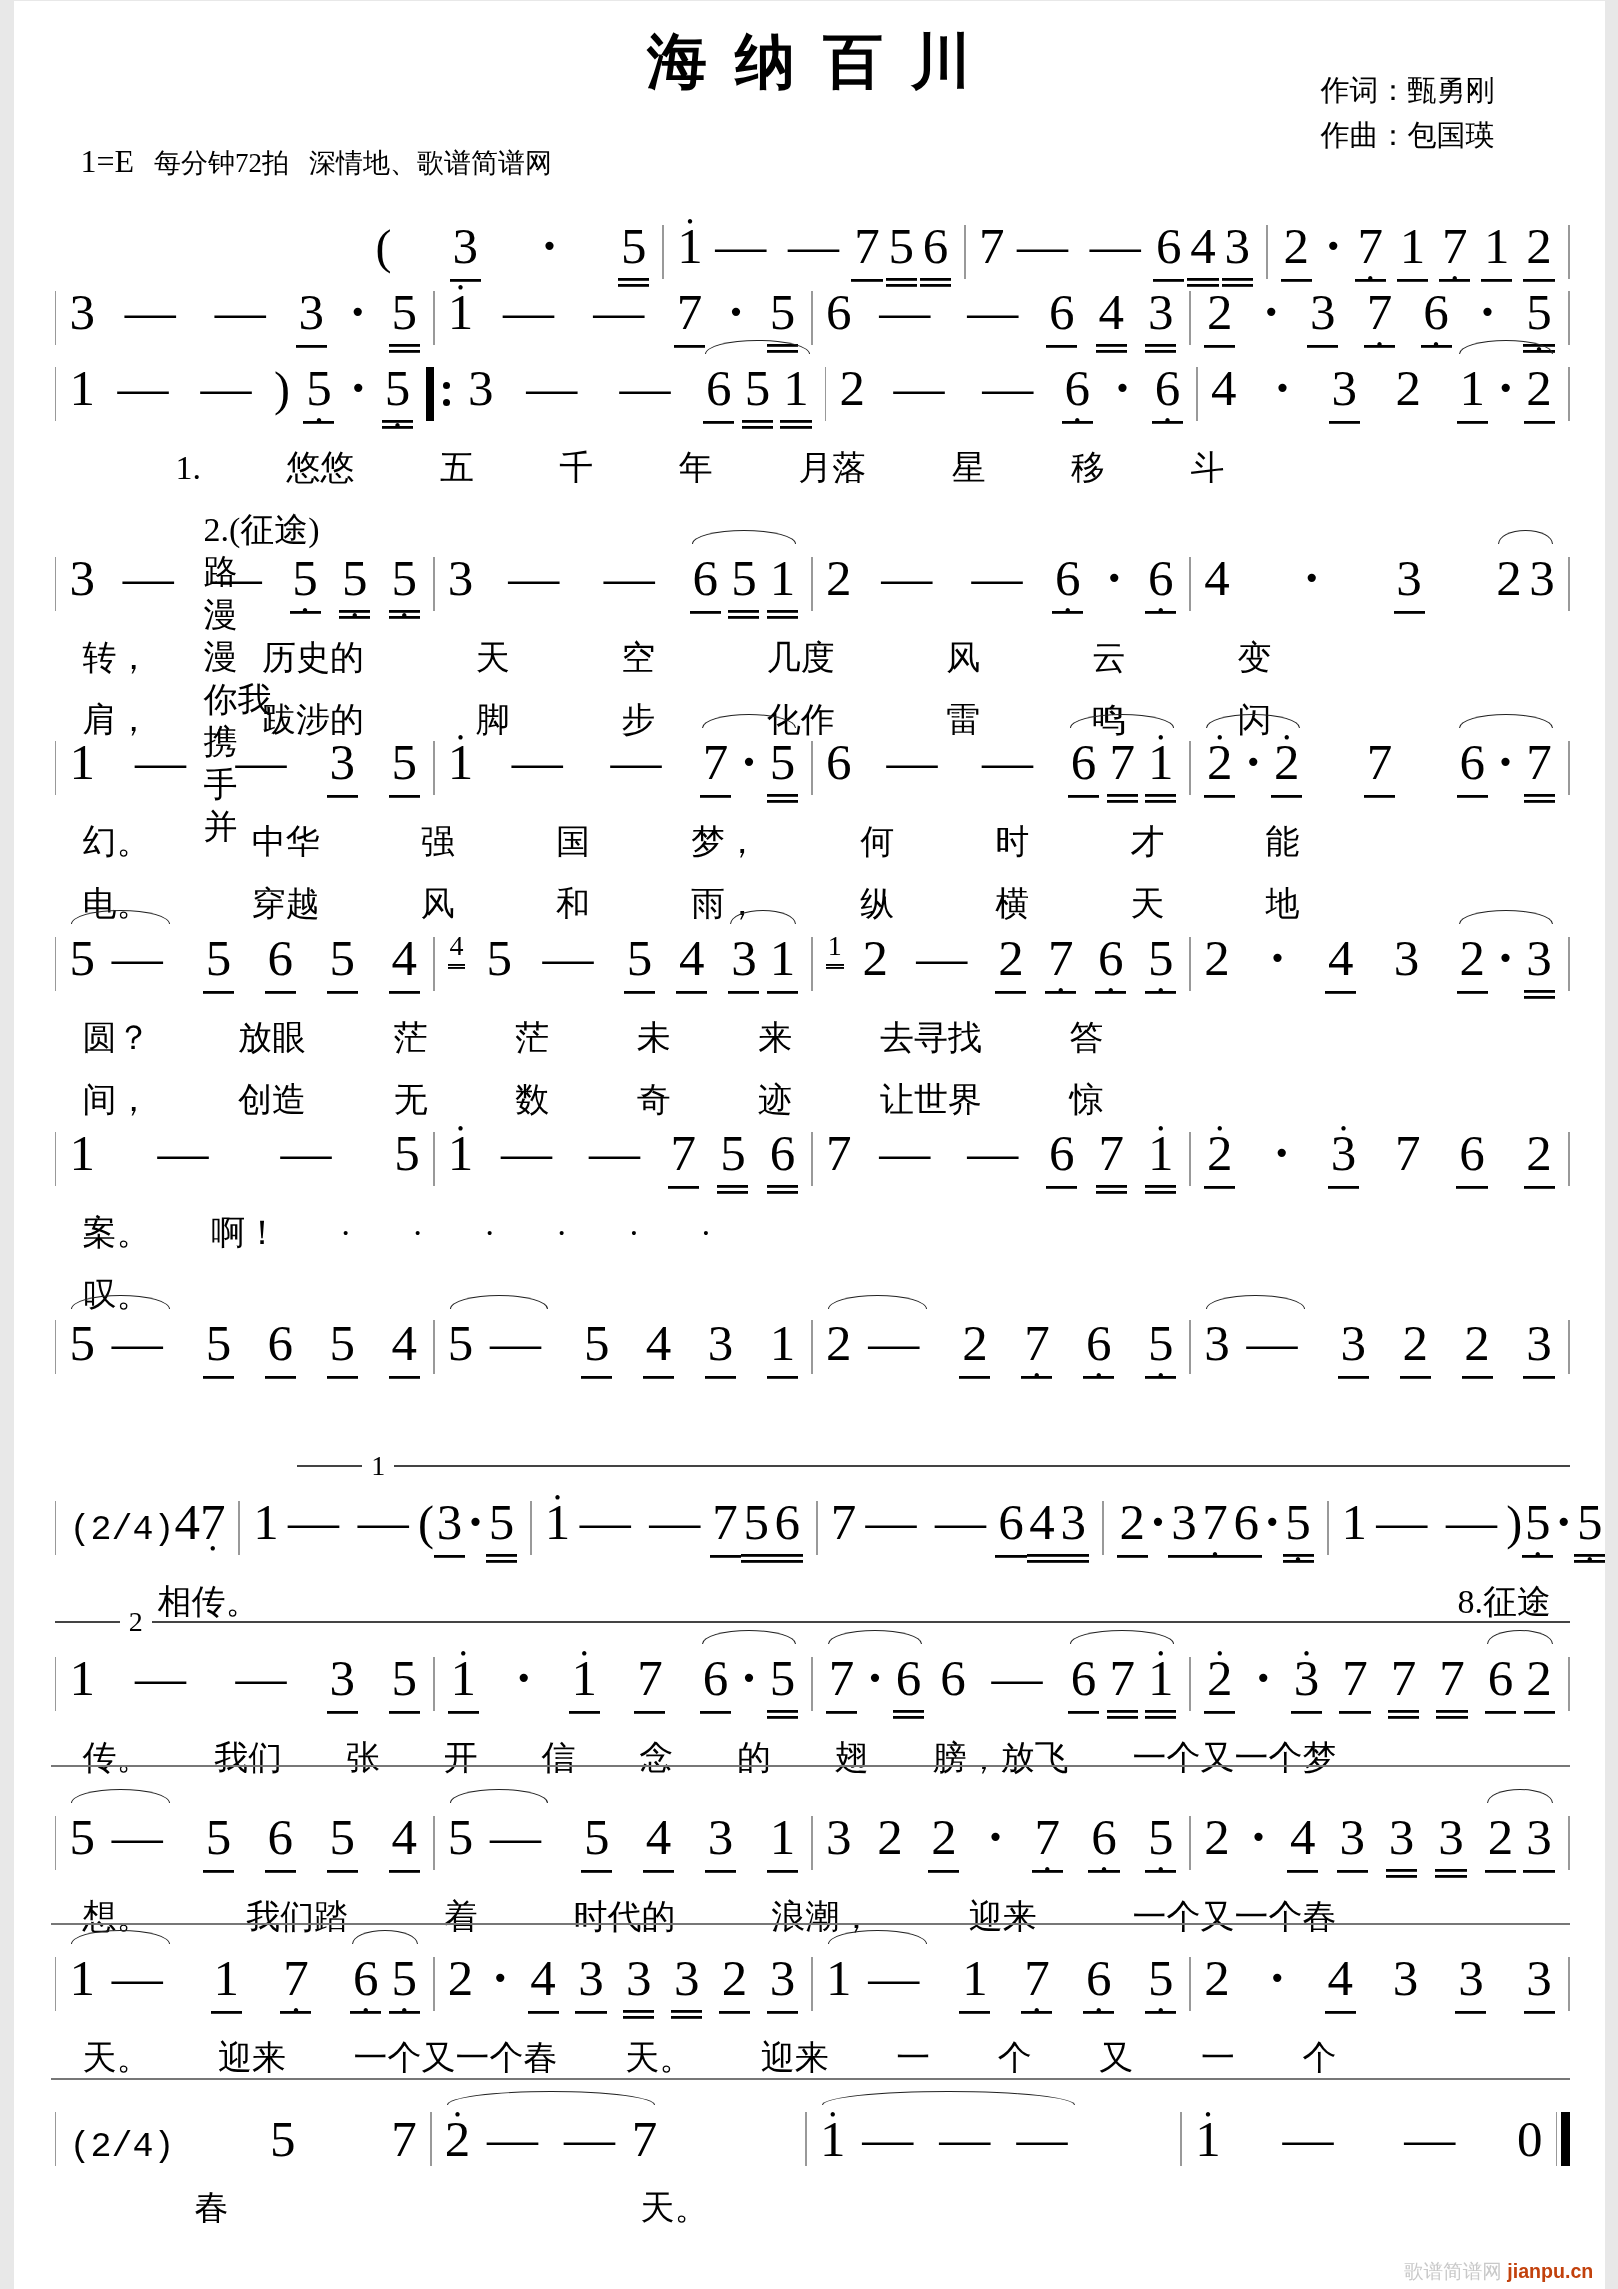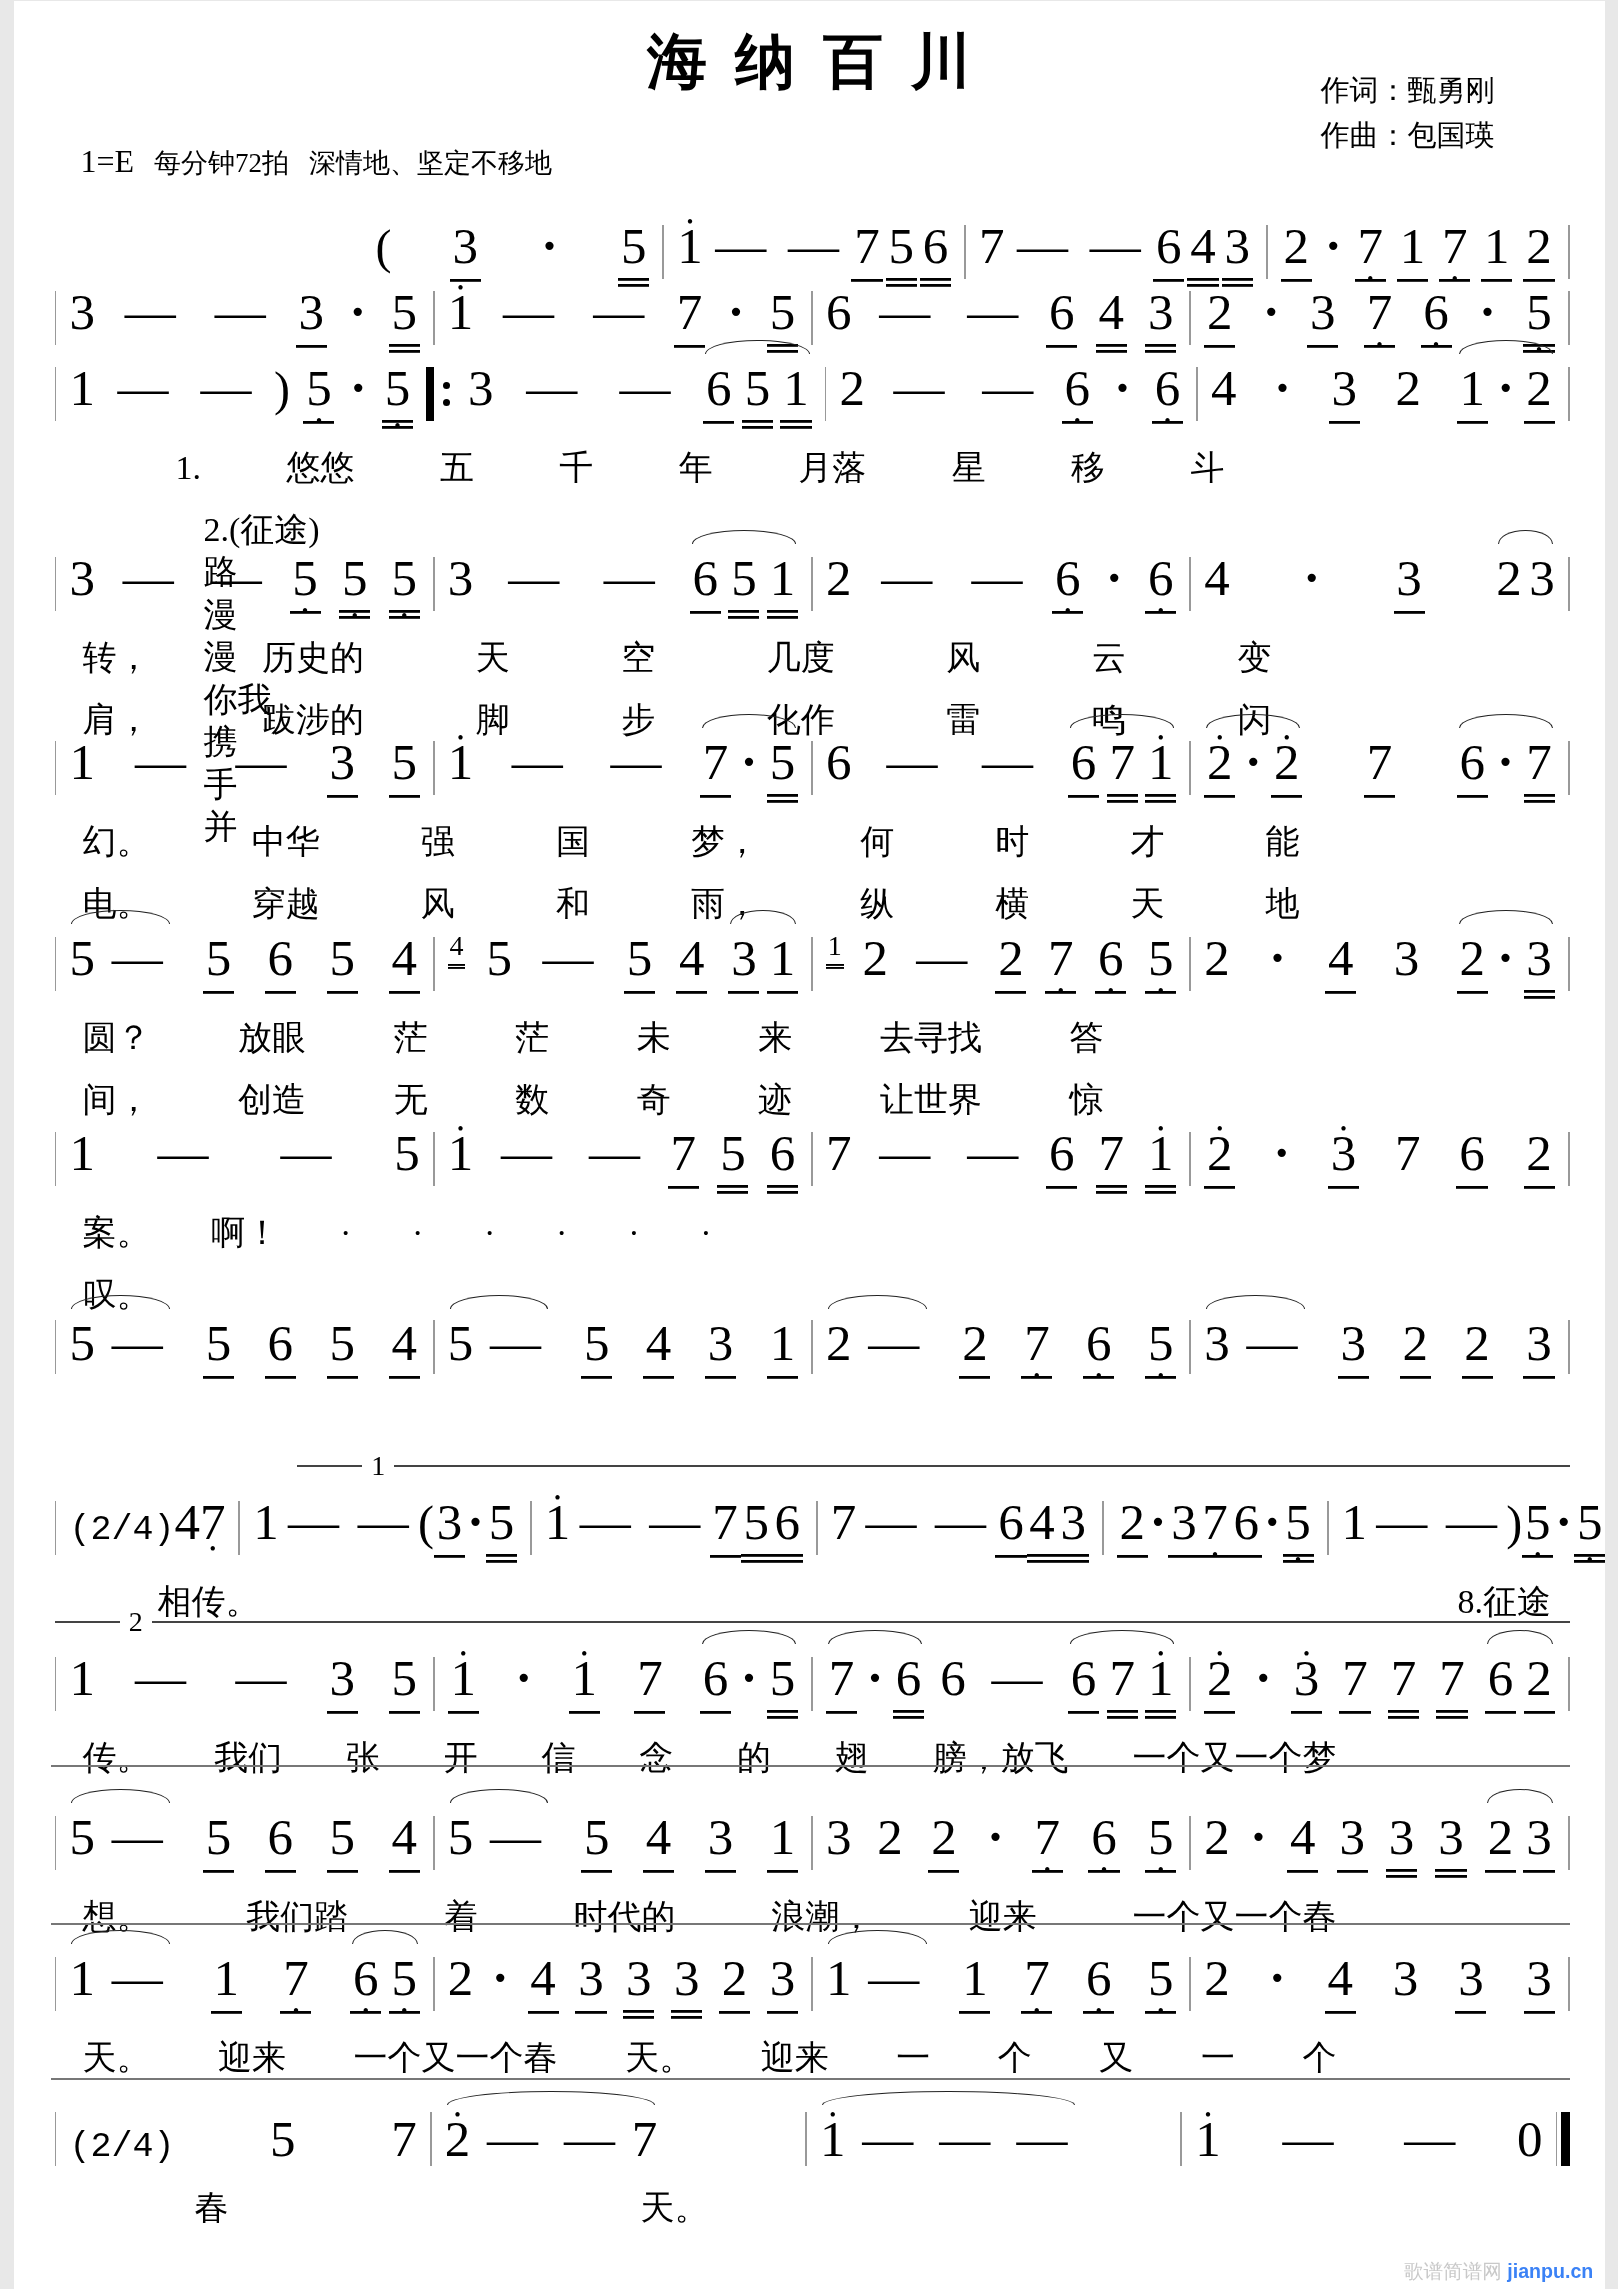--- a/index.html
+++ b/index.html
@@ -58,21 +58,21 @@
 
 <div class="page">
   <div class="title">海纳百川</div>
   <div class="credits">
     <div>作词：甄勇刚</div>
     <div>作曲：包国瑛</div>
   </div>
   <div class="meta">
     <span class="key">1=E</span>
     <span>每分钟72拍</span>
-    <span>深情地、坚定不移地</span>
+    <span>深情地、歌谱简谱网</span>
   </div>
 
   <div id="score">
       <div class="system" style="top: 216px; left: 349px;">
         <div class="row">
           <span class="measure">
             <span class="note paren">(</span>
             <span class="note u1">3</span>
             <span class="note adot">·</span>
             <span class="note u2">5</span>
@@ -840,16 +840,16 @@
           <span class="sp"></span>
           <span class="sp"></span>
         </div>
       </div>
       <div class="rule" style="top: 1764px;"></div>
       <div class="rule" style="top: 1922px;"></div>
       <div class="rule" style="top: 2077px;"></div>
     </div>
 
   <div class="wm">
-    <span>歌谱简谱网 </span><span class="url" style="color: #3b82f6;">jianpu.cn</span>
+    <span>歌谱简谱网 </span><span class="url" style="color: #c2410c;">jianpu.cn</span>
   </div>
 </div>
 
 
 </body></html>

